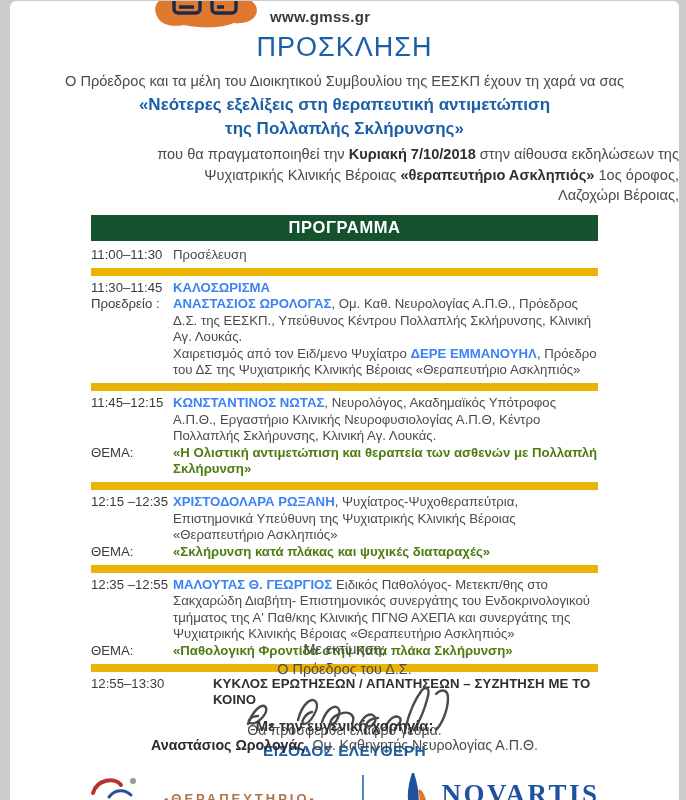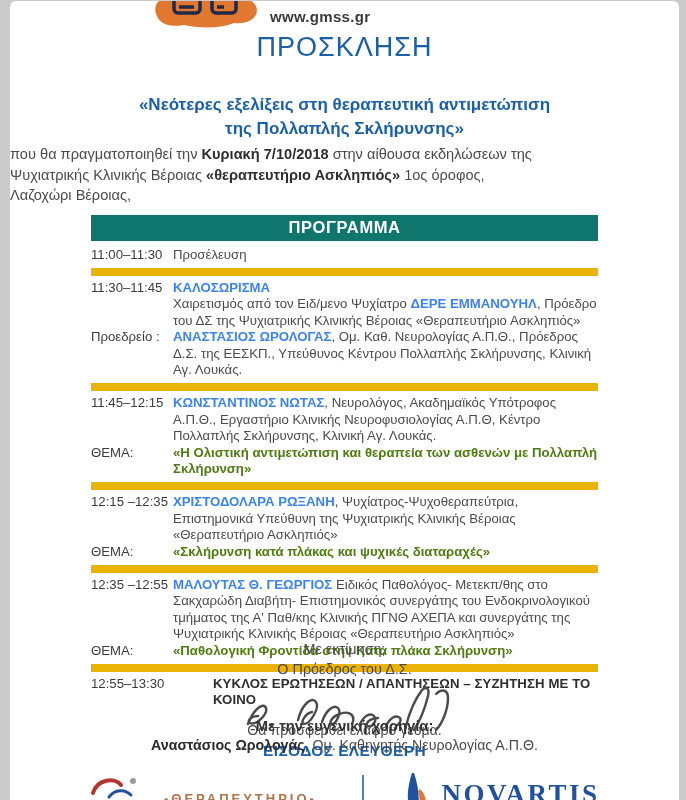--- a/index.html
+++ b/index.html
@@ -28,26 +28,26 @@
     font-size:27px; letter-spacing:1px; margin-top:3px;
   }
   .intro {
     text-align:center; color:#4b4b4b; font-size:14.6px; line-height:21px; margin-top:8px;
   }
   .theme {
     text-align:center; color:#1b5fa8; font-weight:bold;
     font-size:17px; line-height:23.5px; margin-top:1px;
   }
   .datep {
-    text-align:left; color:#4b4b4b; font-size:14.6px; line-height:20.5px; margin-top:4px;
+    text-align:right; color:#4b4b4b; font-size:14.6px; line-height:20.5px; margin-top:4px;
   }
   .datep b, .intro b { color:#2f2f2f; }
   
   .bar {
-    width:507px; margin:9px auto 0; background:#0f766e; color:#ffffff;
+    width:507px; margin:9px auto 0; background:#14532d; color:#ffffff;
     text-align:center; font-weight:bold; font-size:16.5px;
     padding:3px 0 4px; letter-spacing:0.6px;
   }
   .prog { width:507px; margin:2px auto 0; font-size:13.2px; color:#4b4b4b; }
   .block { padding:4px 0 5px; }
   .block.divided { border-top:8px solid #eab308; }
   .line { display:grid; grid-template-columns:82px 1fr; line-height:16.4px; }
   .time { color:#3c3c3c; white-space:nowrap; }
   .prog b { color:#3b82f6; }
   .theme-text { color:#4d7c0f; font-weight:bold; }
@@ -97,21 +97,21 @@
       <rect x="62" y="0" width="24" height="21" rx="4" fill="none" stroke="#1e2a4a" stroke-width="3.5"></rect>
       <line x1="29" y1="15" x2="44" y2="15" stroke="#1e2a4a" stroke-width="3.5"></line>
       <line x1="67" y1="15" x2="74" y2="15" stroke="#1e2a4a" stroke-width="3.5"></line>
     </svg>
     <div class="site">www.gmss.gr</div>
   </div>
 
   <div class="title">ΠΡΟΣΚΛΗΣΗ</div>
 
   <p class="intro">
-    <br>
+    <span>Ο Πρόεδρος και τα μέλη του Διοικητικού Συμβουλίου της ΕΕΣΚΠ έχουν τη χαρά να σας</span><br>
   </p>
 
   <p class="theme">
     <span>«Νεότερες εξελίξεις στη θεραπευτική αντιμετώπιση</span><br>
     <span>της Πολλαπλής Σκλήρυνσης»</span>
   </p>
 
   <p class="datep">
     <span>που θα πραγματοποιηθεί την </span><b>Κυριακή 7/10/2018</b><span> στην αίθουσα εκδηλώσεων της</span><br>
     <span>Ψυχιατρικής Κλινικής Βέροιας </span><b>«θεραπευτήριο Ασκληπιός»</b><span> 1ος όροφος,</span><br>
@@ -128,26 +128,26 @@
         <span>Προσέλευση</span>
       </div>
     </div>
 
     <div class="block divided">
       <div class="line">
         <span class="time">11:30–11:45</span>
         <b>ΚΑΛΟΣΩΡΙΣΜΑ</b>
       </div>
       <div class="line">
+        <span class="time">Προεδρείο :</span>
+        <span><b>ΑΝΑΣΤΑΣΙΟΣ ΩΡΟΛΟΓΑΣ</b><span>, Ομ. Καθ. Νευρολογίας Α.Π.Θ., Πρόεδρος Δ.Σ. της ΕΕΣΚΠ., Υπεύθυνος Κέντρου Πολλαπλής Σκλήρυνσης, Κλινική Αγ. Λουκάς.</span></span>
+      </div>
+      <div class="line">
         <span></span>
         <span><span>Χαιρετισμός από τον Ειδ/μενο Ψυχίατρο </span><b>ΔΕΡΕ ΕΜΜΑΝΟΥΗΛ</b><span>, Πρόεδρο του ΔΣ της Ψυχιατρικής Κλινικής Βέροιας «Θεραπευτήριο Ασκληπιός»</span></span>
-      </div>
-      <div class="line">
-        <span class="time">Προεδρείο :</span>
-        <span><b>ΑΝΑΣΤΑΣΙΟΣ ΩΡΟΛΟΓΑΣ</b><span>, Ομ. Καθ. Νευρολογίας Α.Π.Θ., Πρόεδρος Δ.Σ. της ΕΕΣΚΠ., Υπεύθυνος Κέντρου Πολλαπλής Σκλήρυνσης, Κλινική Αγ. Λουκάς.</span></span>
       </div>
     </div>
 
     <div class="block divided">
       <div class="line">
         <span class="time">11:45–12:15</span>
         <span><b>ΚΩΝΣΤΑΝΤΙΝΟΣ ΝΩΤΑΣ</b><span>, Νευρολόγος, Ακαδημαϊκός Υπότροφος Α.Π.Θ., Εργαστήριο Κλινικής Νευροφυσιολογίας Α.Π.Θ, Κέντρο Πολλαπλής Σκλήρυνσης, Κλινική Αγ. Λουκάς.</span></span>
       </div>
       <div class="line">
         <span class="time">ΘΕΜΑ:</span>

